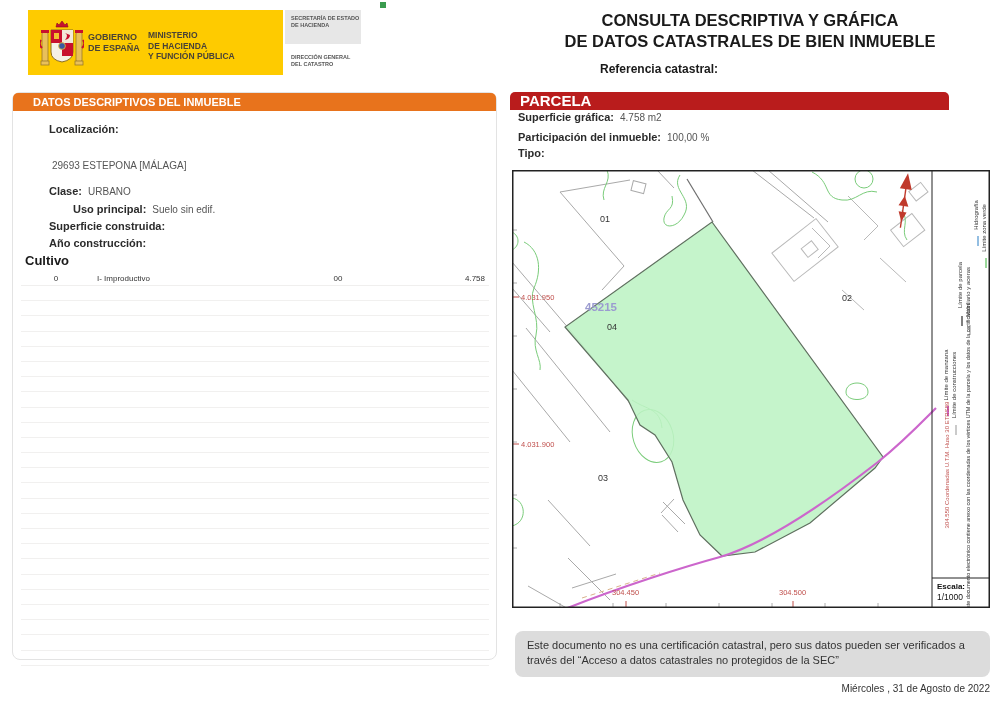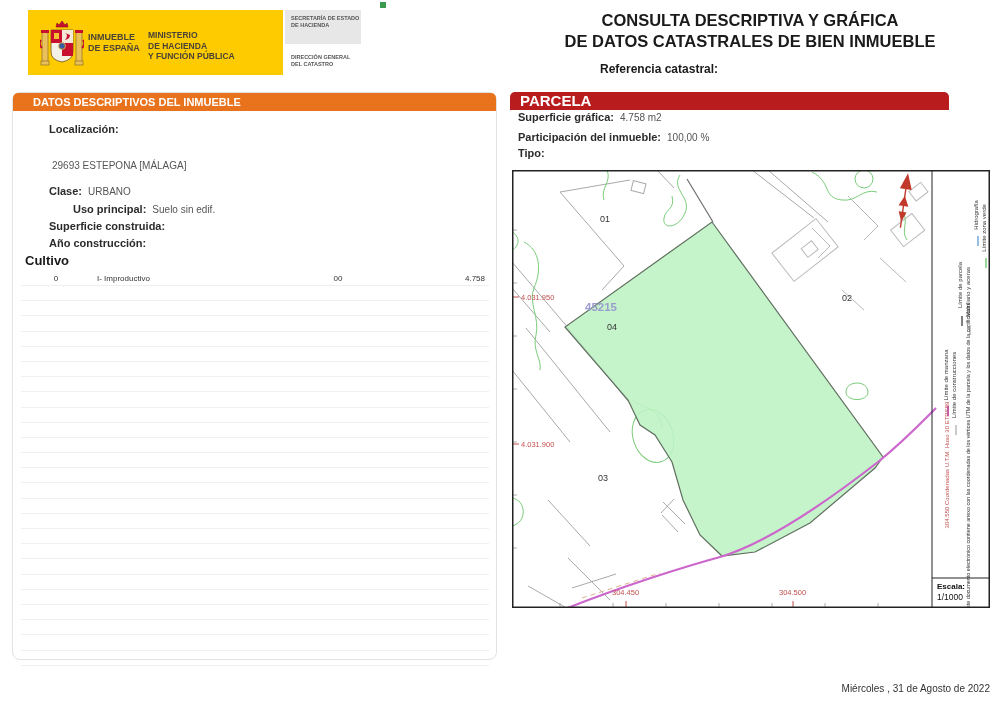--- a/index.html
+++ b/index.html
@@ -68,21 +68,21 @@
       <path d="M16,9 h12 l-1,-4 -2,2 -3,-4 -3,4 -2,-2 z" fill="#c8102e" stroke="#8a0c20" stroke-width="0.6"></path>
 
       <path d="M11,12 h22 v22 q0,8 -11,10 q-11,-2 -11,-10 z" fill="#f5f0e6" stroke="#8a6d1f" stroke-width="1"></path>
       <rect x="11" y="12" width="11" height="13" fill="#c8102e"></rect>
       <rect x="22" y="25" width="11" height="13" fill="#c8102e"></rect>
       <rect x="22" y="12" width="11" height="13" fill="#f2e9d8"></rect>
       <path d="M25,15 q4,2 0,7 q5,-1 5,-5 z" fill="#c8102e"></path>
       <rect x="14" y="15" width="5" height="6" fill="#f2c230"></rect>
       <circle cx="22" cy="28" r="3.4" fill="#3a5ba0" stroke="#f2c230" stroke-width="0.8"></circle>
     </svg>
-    <div class="gob-text">INMUEBLE
+    <div class="gob-text">GOBIERNO
 DE ESPAÑA</div>
     <div class="min-text">MINISTERIO
 DE HACIENDA
 Y FUNCIÓN PÚBLICA</div>
   </div>
   <div class="sec-box">SECRETARÍA DE ESTADO
 DE HACIENDA</div>
   <div class="dgc-text">DIRECCIÓN GENERAL
 DEL CATASTRO</div>
   <div class="green-mark"></div>
@@ -270,15 +270,16 @@
     <text x="458" y="287" text-anchor="middle" transform="rotate(-90 458 287)" font-size="5.4" fill="#333">Este documento electrónico contiene anexo con las coordenadas de los vértices UTM de la parcela y los datos de la certificación.</text>
 
     <line x1="420" y1="408" x2="478" y2="408" stroke="#222" stroke-width="1"></line>
     <text x="425" y="419" font-size="8" font-weight="bold" fill="#111">Escala:</text>
     <text x="425" y="430" font-size="8.5" fill="#111">1/1000</text>
 
     <rect x="0.75" y="0.75" width="476.5" height="436.5" fill="none" stroke="#222" stroke-width="1.5"></rect>
   </svg>
   </div>
 
+  <div class="disclaimer">Este documento no es una certificación catastral, pero sus datos pueden ser verificados a través del “Acceso a datos catastrales no protegidos de la SEC”</div>
   <div class="date-line">Miércoles , 31 de Agosto de 2022</div>
 
 </div>
 
 </body></html>

